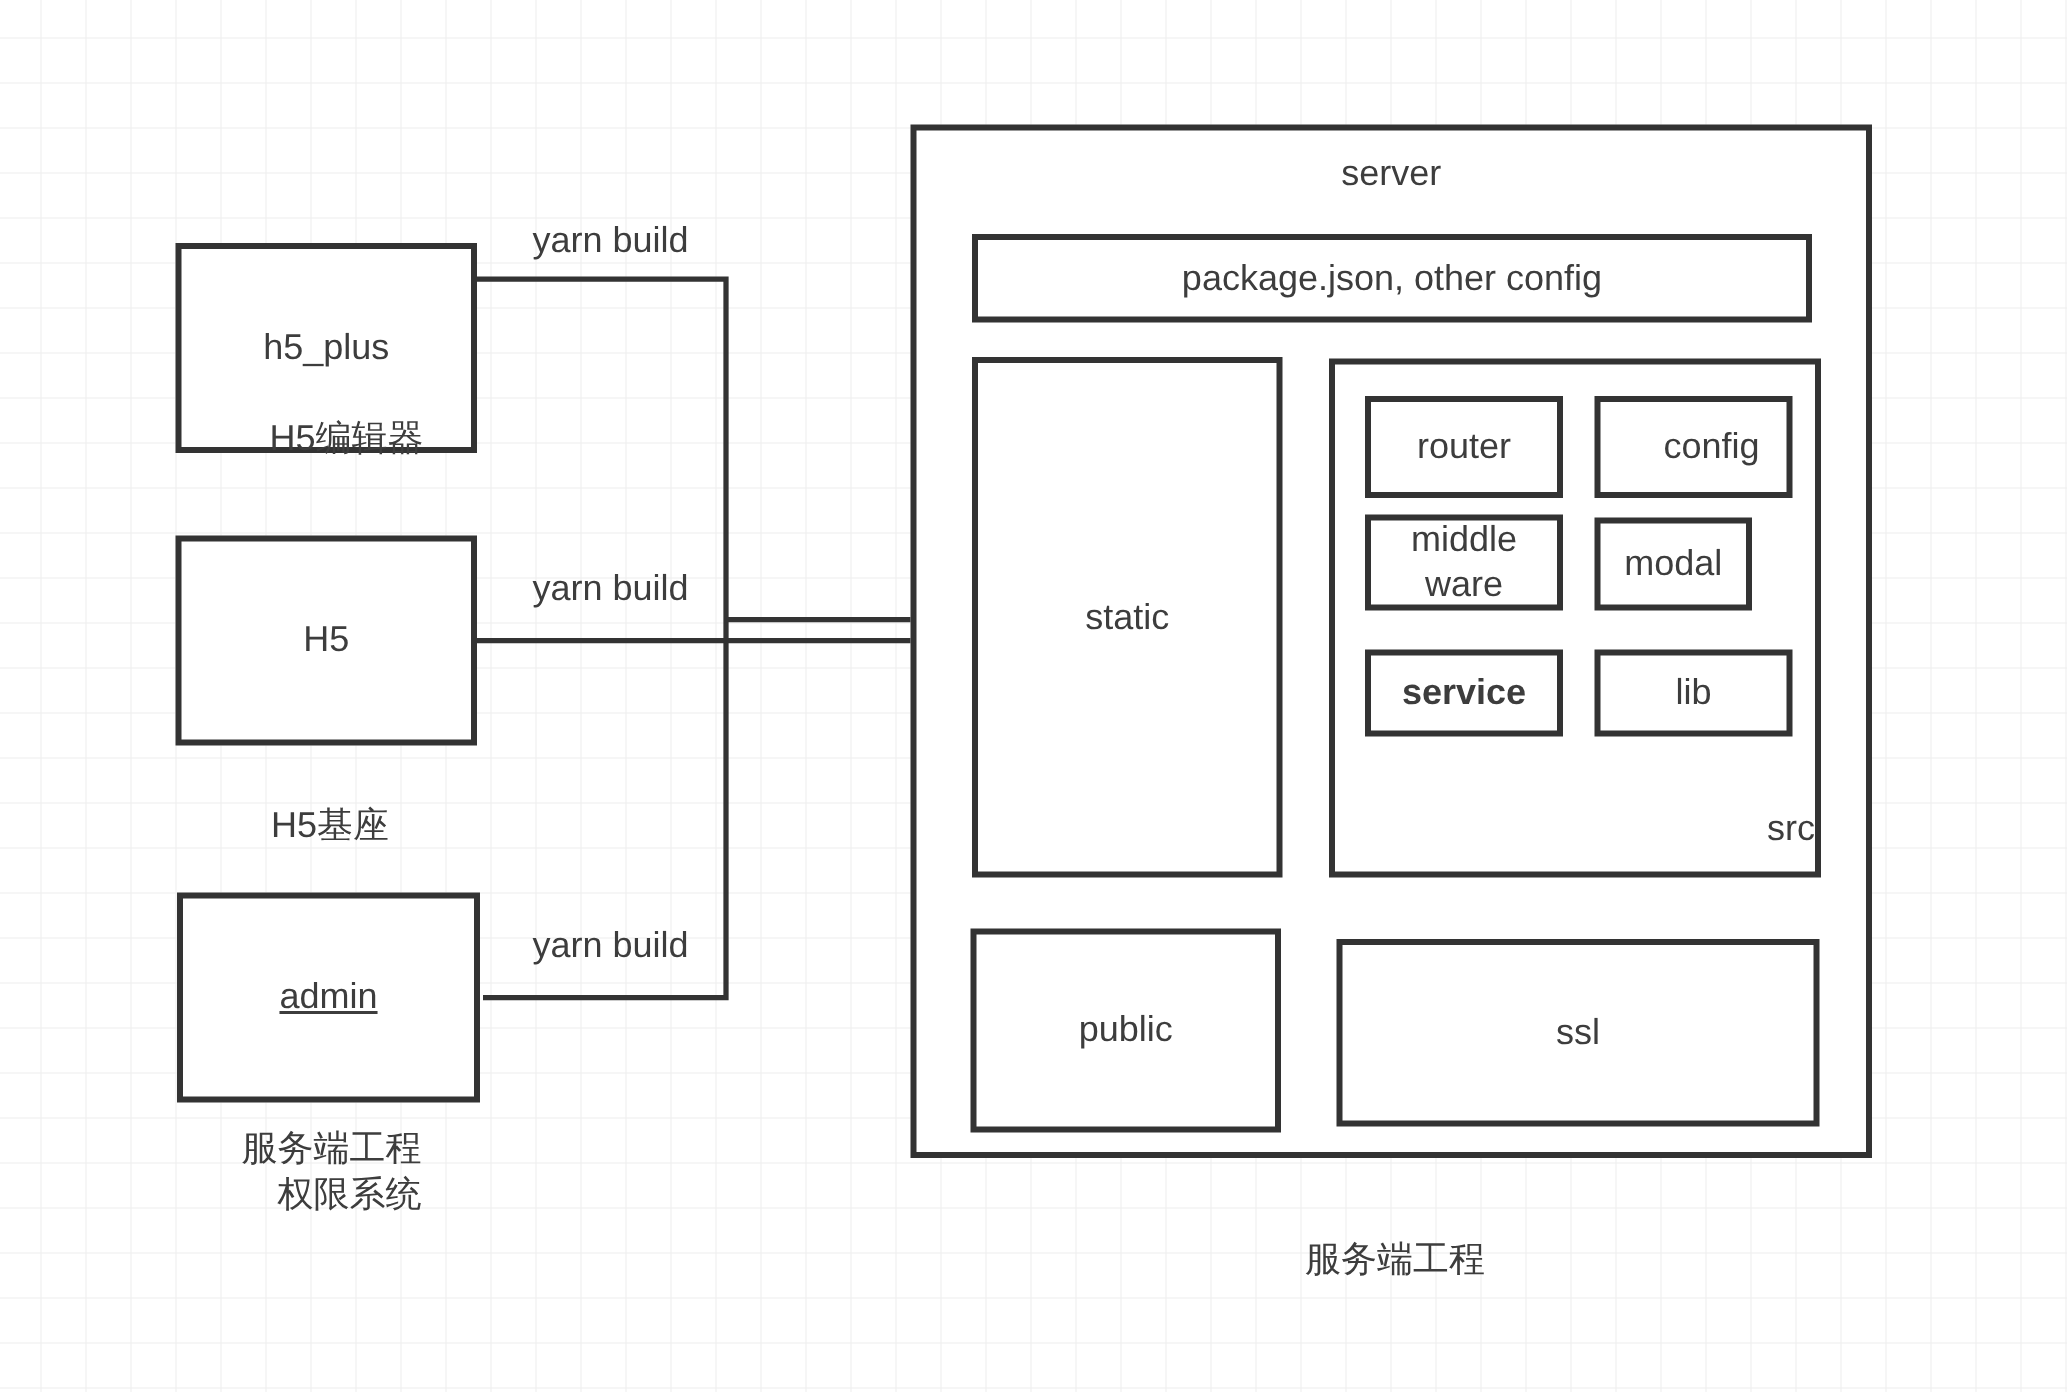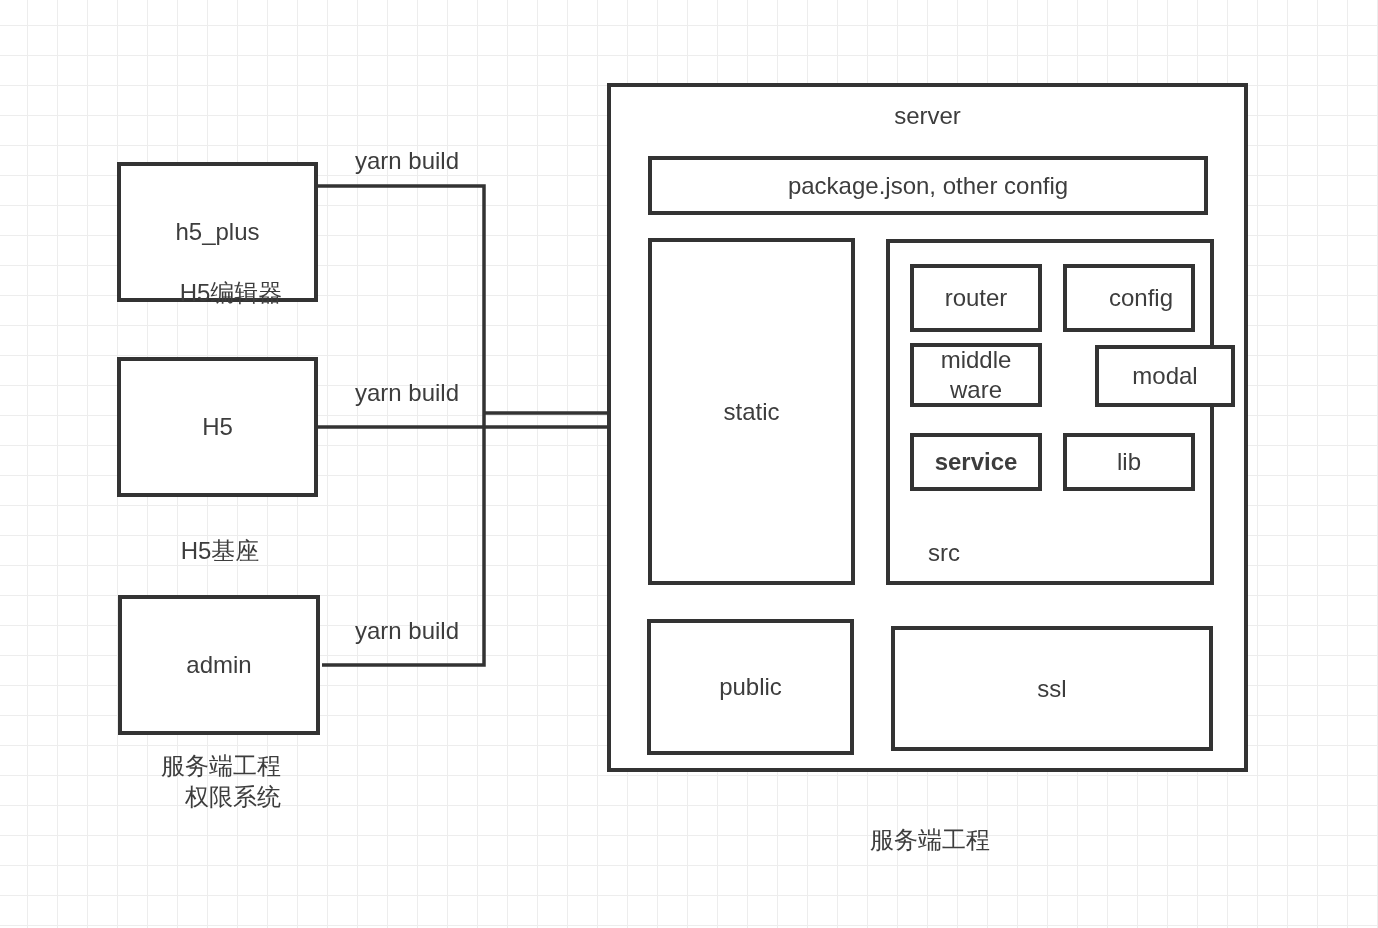--- a/index.html
+++ b/index.html
@@ -52,23 +52,22 @@
     position: absolute;
     top: 17px; left: 0;
     width: 100%;
     text-align: center;
     line-height: 24px;
   }
   .src-caption {
     position: absolute;
     bottom: 16px; left: 0;
     width: 100%;
-    text-align: left;
+    text-align: right;
     line-height: 24px;
-    margin-left: 38px;
   }
   .wrapbox { padding: 0 12px; }
 </style>
 </head>
 <body>
 
 <div class="canvas">
 
   <svg class="connectors" viewBox="0 0 1378 928" xmlns="http://www.w3.org/2000/svg">
     <path d="M318,186 L484,186 L484,665 L322,665" fill="none" stroke="#333333" stroke-width="3.5"></path>
@@ -81,21 +80,21 @@
   <div class="node" style="left:117px; top:115px; width:201px; height:140px;margin-top:47px;">
     <span>h5_plus</span>
   </div>
   <div class="floating-label" style="left:211px; top:277px;margin-left:20px;">H5编辑器</div>
 
   <div class="node" style="left:117px; top:357px; width:201px; height:140px;">
     <span>H5</span>
   </div>
   <div class="floating-label" style="left:220px; top:535px;">H5基座</div>
 
-  <div class="node" style="left:118px; top:595px; width:202px; height:140px;">
+  <div class="node" style="left:118px; top:595px; width:202px; height:140px;text-decoration:underline;">
     <span>admin</span>
   </div>
   <div class="floating-label" style="left:221px; top:750px;">
     <div>服务端工程</div>
     <div>权限系统</div>
   </div>
 
   <div class="floating-label" style="left:407px; top:145px;">yarn build</div>
   <div class="floating-label" style="left:407px; top:377px;">yarn build</div>
   <div class="floating-label" style="left:407px; top:615px;">yarn build</div>
@@ -114,21 +113,21 @@
     <div class="container-node" style="left:275px; top:152px; width:328px; height:346px;">
       <div class="node" style="left:20px; top:21px; width:132px; height:68px;">
         <span>router</span>
       </div>
       <div class="node" style="left:173px; top:21px; width:132px; height:68px;padding-left:24px;">
         <span>config</span>
       </div>
       <div class="node wrapbox" style="left:20px; top:100px; width:132px; height:64px;">
         <span>middle ware</span>
       </div>
-      <div class="node" style="left:173px; top:102px; width:140px; height:62px;margin-left:32px;">
+      <div class="node" style="left:173px; top:102px; width:105px; height:62px;">
         <span>modal</span>
       </div>
       <div class="node" style="left:20px; top:190px; width:132px; height:58px;font-weight:bold;">
         <span>service</span>
       </div>
       <div class="node" style="left:173px; top:190px; width:132px; height:58px;">
         <span>lib</span>
       </div>
       <div class="src-caption">src</div>
     </div>

